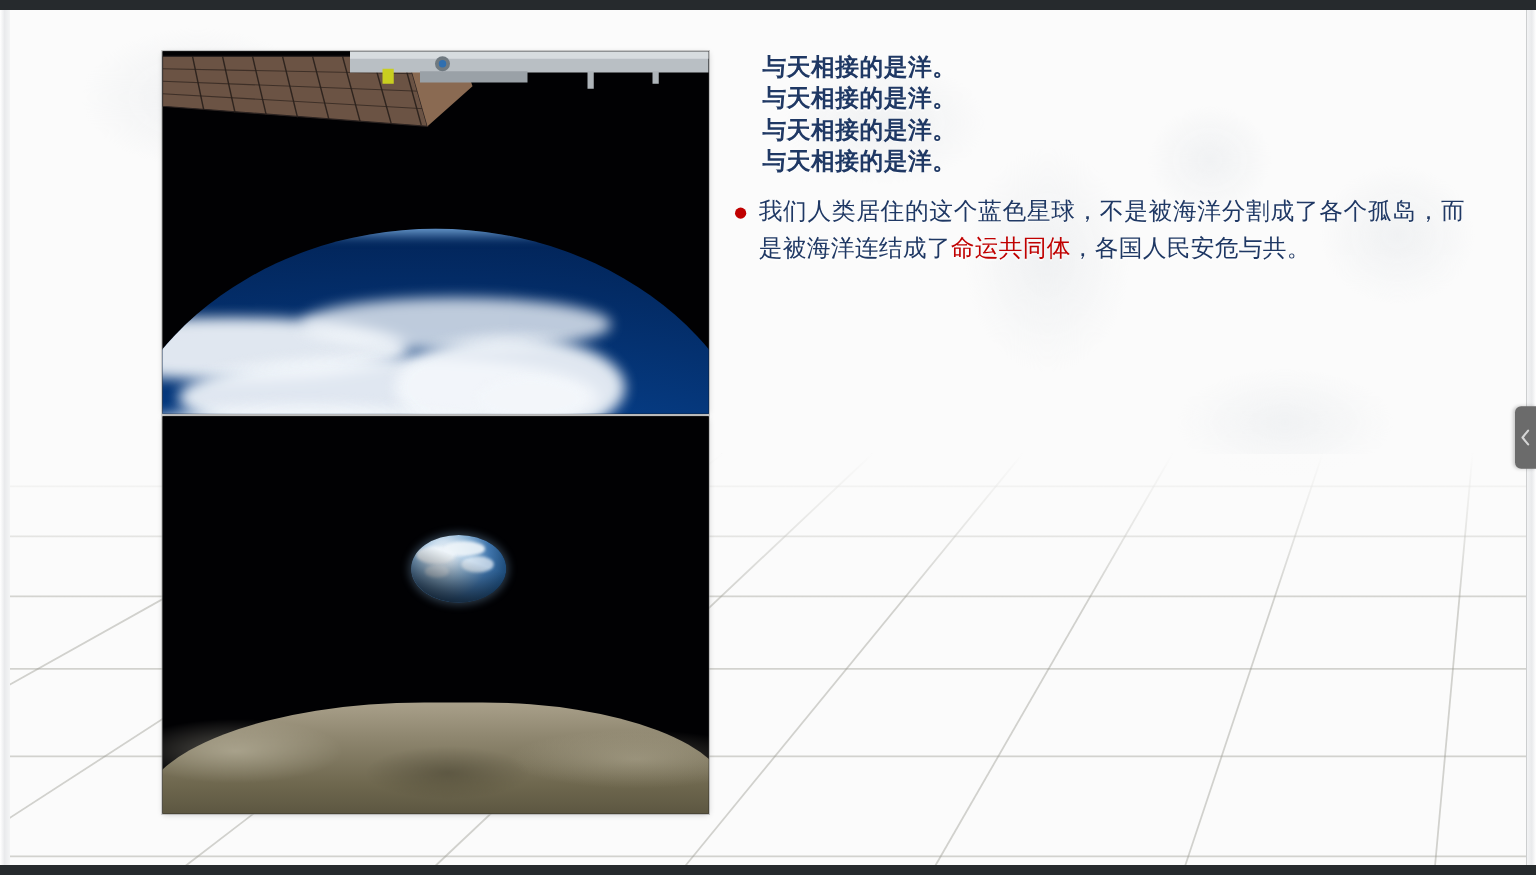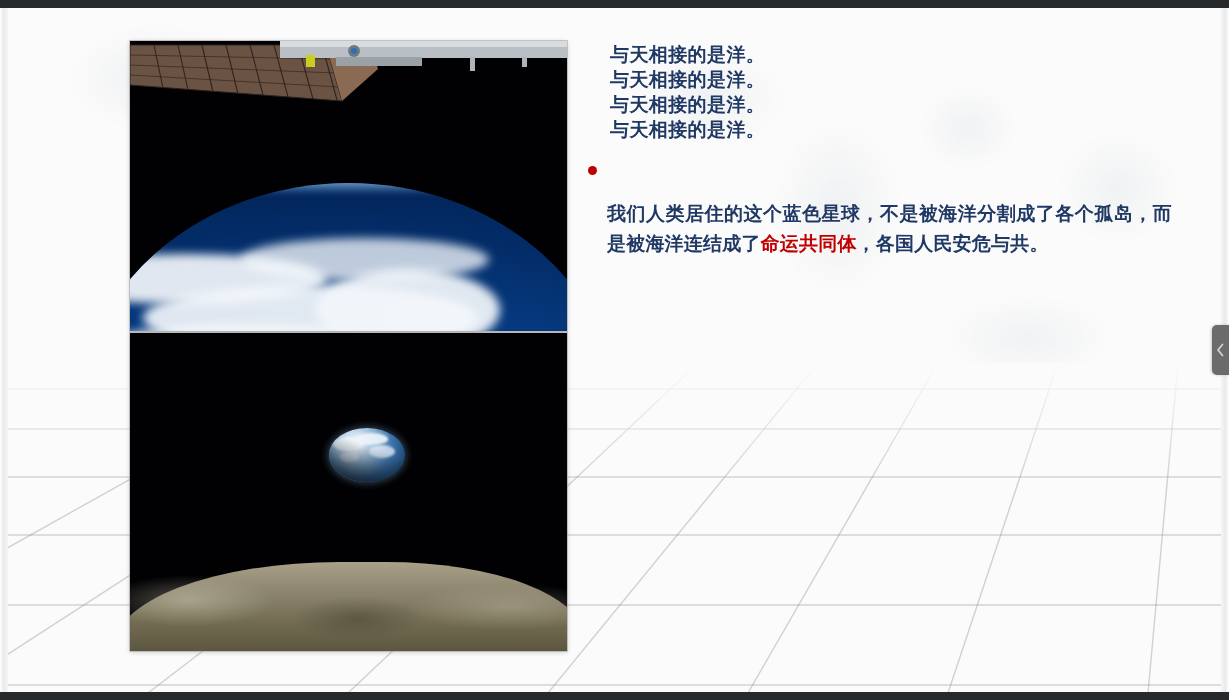--- a/index.html
+++ b/index.html
@@ -118,24 +118,23 @@
     text-shadow:0 1px 0 rgba(255,255,255,.65);
   }
 
   .bullets{ margin-top:13px; }
   .bullet{ display:flex; align-items:flex-start; margin-bottom:1px; }
   .dot{
     flex:0 0 auto; width:9px; height:9px; border-radius:50%;
     background:#c00000; margin:11px 10px 0 10px;
   }
   .btext{
-    font-size:19px; font-weight:bold; color:#1f3864;
+    font-size:19px; font-weight:normal; color:#1f3864;
     line-height:30px; letter-spacing:.2px; text-align:justify;
     text-shadow:0 1px 0 rgba(255,255,255,.55);
-    margin-top:44px;
   }
   .hl{ color:#c00000; }
 
   
   .collapse-tab{
     position:absolute; right:0; top:325px; width:17px; height:50px;
     background:#6b6b6b; border-radius:5px 0 0 5px; z-index:45;
     display:flex; align-items:center; justify-content:center; cursor:pointer;
     box-shadow:-1px 0 3px rgba(0,0,0,.2);
   }

